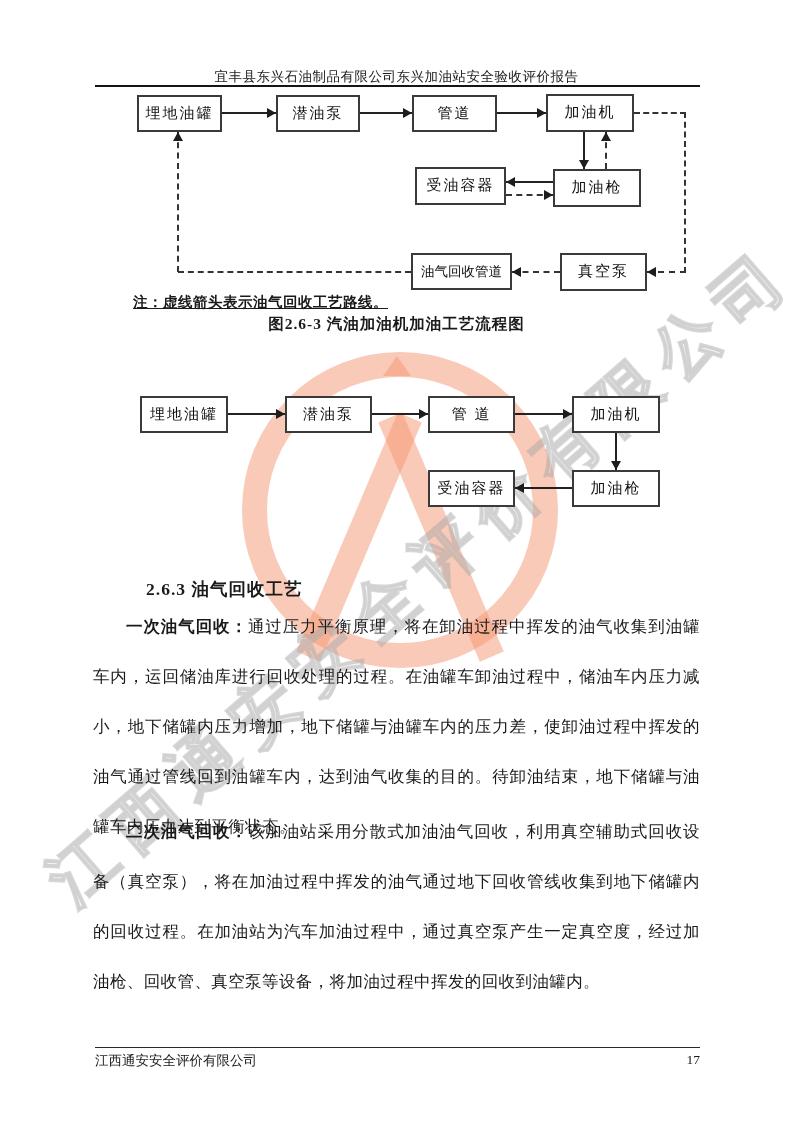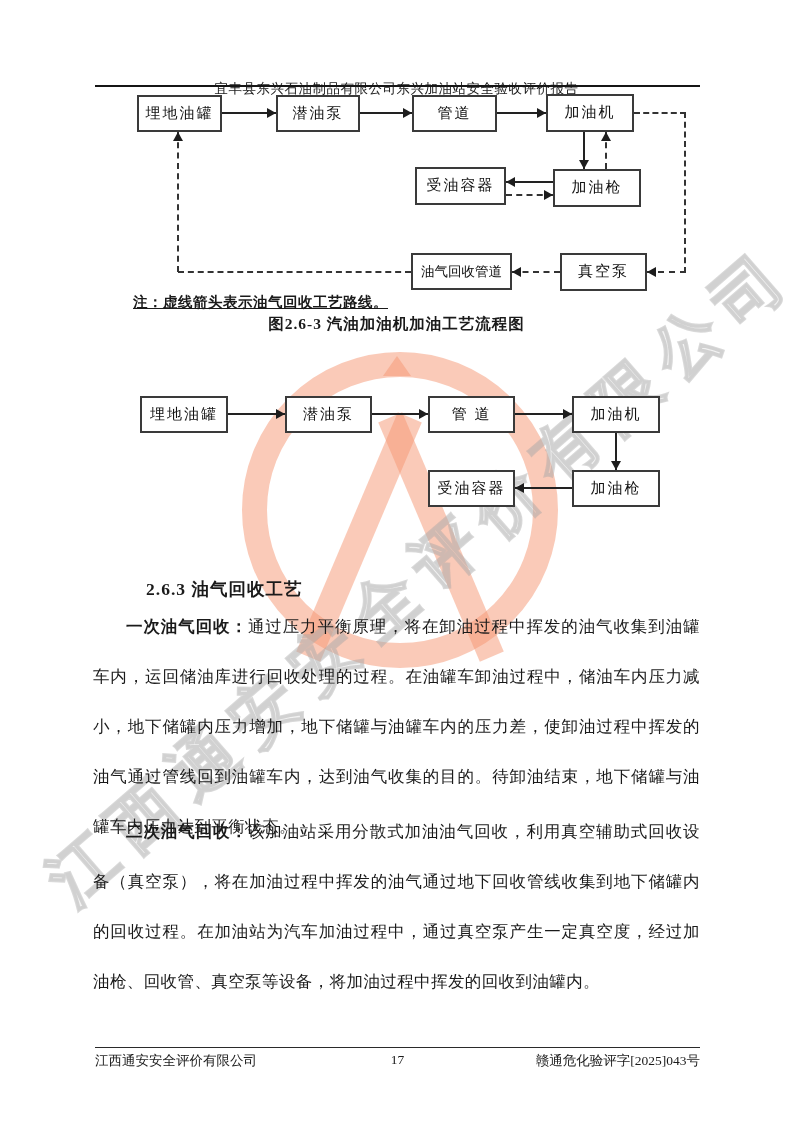--- a/index.html
+++ b/index.html
@@ -38,21 +38,21 @@
     -webkit-text-stroke:2px rgba(165,165,165,0.42);
   }
   .wm-orange {
     left:272px; top:732px; white-space:nowrap;
     font-size:60px; font-weight:bold; letter-spacing:8px;
     color:rgba(222,52,32,0.48);
   }
   
   .ct { position:absolute; z-index:2; }
   .header-title {
-    left:0; top:80px; width:793px; text-align:center;
+    left:0; top:68px; width:793px; text-align:center;
     font-size:13.5px; letter-spacing:0.5px;
   }
   .rule { left:95px; width:605px; height:0; }
   .rule-header { top:85px; border-top:2px solid #151515; }
   .rule-footer { top:1047px; border-top:1.5px solid #2a2a2a; }
   .footer-row { left:95px; top:1052px; width:605px; font-size:13.5px; display:flex; }
   .footer-left   { flex:1; text-align:left; }
   .footer-center { flex:0 0 auto; text-align:left; }
   .footer-right  { flex:1; text-align:right; }
   
@@ -172,16 +172,15 @@
   <div class="ct sec-heading">2.6.3 油气回收工艺</div>
 
   <p class="ct para para1"><span class="lead">一次油气回收：</span><span>通过压力平衡原理，将在卸油过程中挥发的油气收集到油罐车内，运回储油库进行回收处理的过程。在油罐车卸油过程中，储油车内压力减小，地下储罐内压力增加，地下储罐与油罐车内的压力差，使卸油过程中挥发的油气通过管线回到油罐车内，达到油气收集的目的。待卸油结束，地下储罐与油罐车内压力达到平衡状态。</span></p>
 
   <p class="ct para para2"><span class="lead">二次油气回收：</span><span>该加油站采用分散式加油油气回收，利用真空辅助式回收设备（真空泵），将在加油过程中挥发的油气通过地下回收管线收集到地下储罐内的回收过程。在加油站为汽车加油过程中，通过真空泵产生一定真空度，经过加油枪、回收管、真空泵等设备，将加油过程中挥发的回收到油罐内。</span></p>
 
   <div class="ct rule rule-footer"></div>
   <div class="ct footer-row">
     <span class="footer-left">江西通安安全评价有限公司</span>
     <span class="footer-center">17</span>
-    <span class="footer-right">赣通危化验评字[2025]043号</span>
   </div>
 
 </div>
 
 </body></html>

